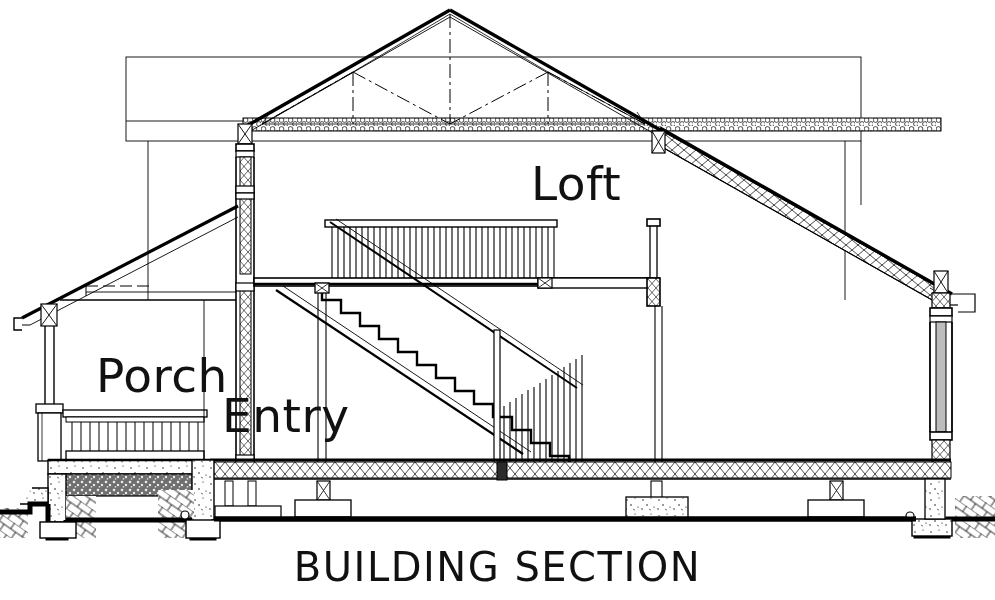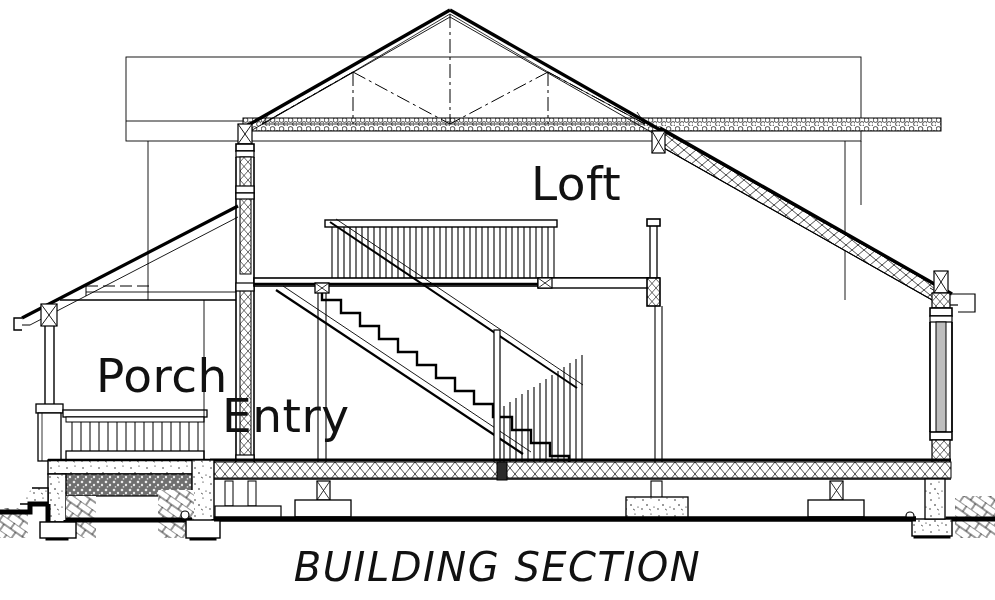--- a/index.html
+++ b/index.html
@@ -18,21 +18,21 @@
     white-space:nowrap;
     line-height:1;
     letter-spacing:0.5px;
   }
   #lbl-loft{left:531px;top:160px;font-size:47px;}
   #lbl-porch{left:72px;top:352px;font-size:47px;margin-left:24px;}
   #lbl-entry{left:222px;top:352px;font-size:47px;margin-top:40px;}
   #lbl-living{left:733px;top:352px;font-size:47px;}
   #lbl-title{
     left:0;top:547px;width:995px;text-align:center;
-    font-size:40px;letter-spacing:1.5px;font-weight:400;font-style:italic;
+    font-size:40px;letter-spacing:1.5px;font-weight:400;
   }
 </style>
 </head>
 <body>
 
 <div id="sheet">
 
   <svg id="drawing" viewBox="0 0 995 600" xmlns="http://www.w3.org/2000/svg">
     <defs>
 

